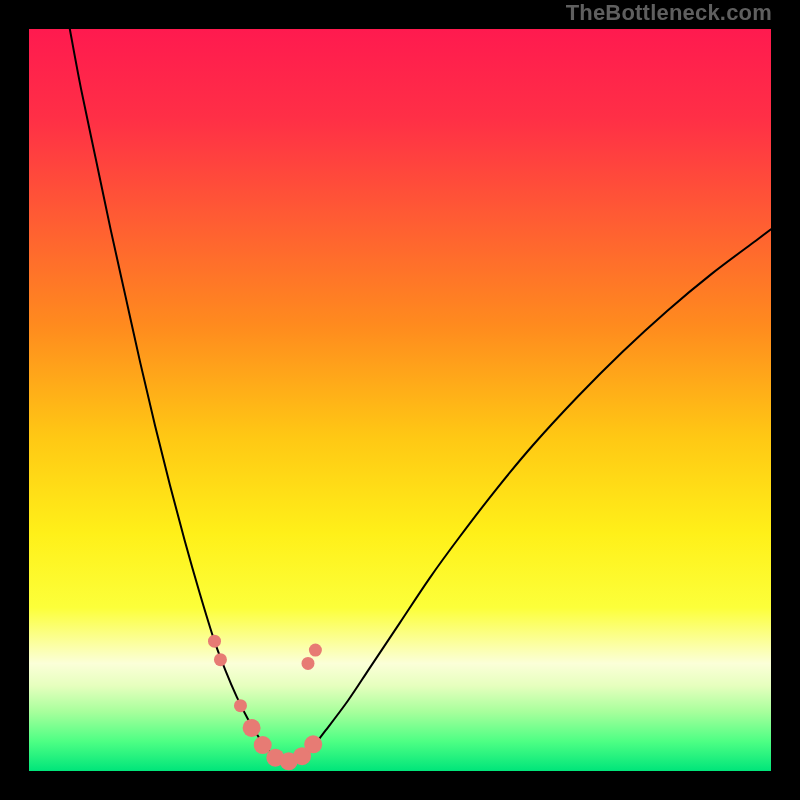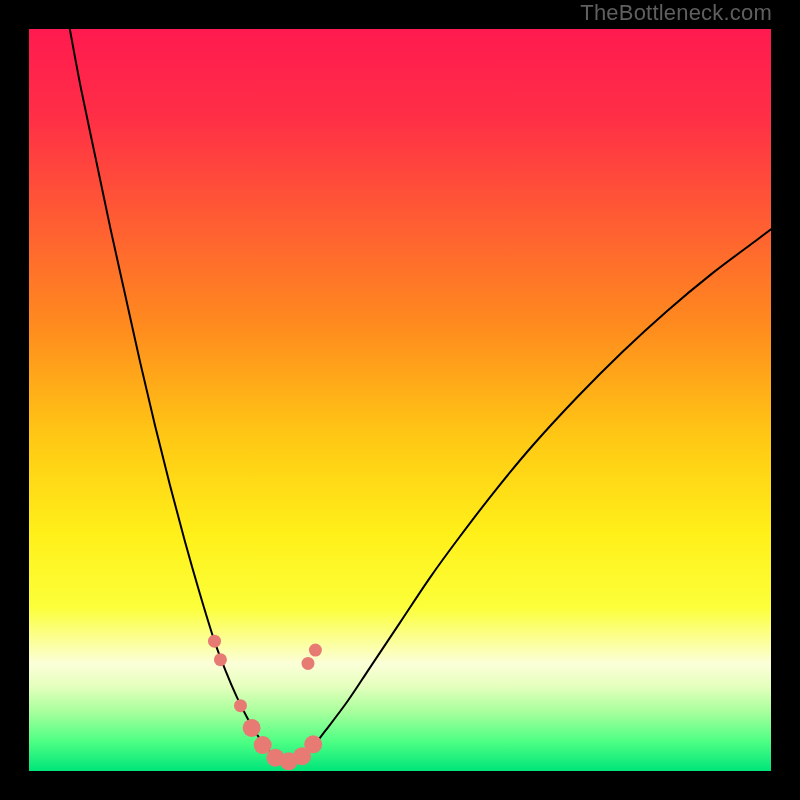--- a/index.html
+++ b/index.html
@@ -41,21 +41,21 @@
     width: 742px;
     height: 742px;
     overflow: visible;
   }
   .watermark {
     position: absolute;
     top: 0px;
     right: 28px;
     color: #5f5f5f;
     font-size: 22px;
-    font-weight: 400;
+    font-weight: 700;
     letter-spacing: 0.2px;
   }
 </style>
 </head>
 <body>
 
 <div class="watermark">TheBottleneck.com</div>
 
 <div class="frame">
   <div class="plot-area">

